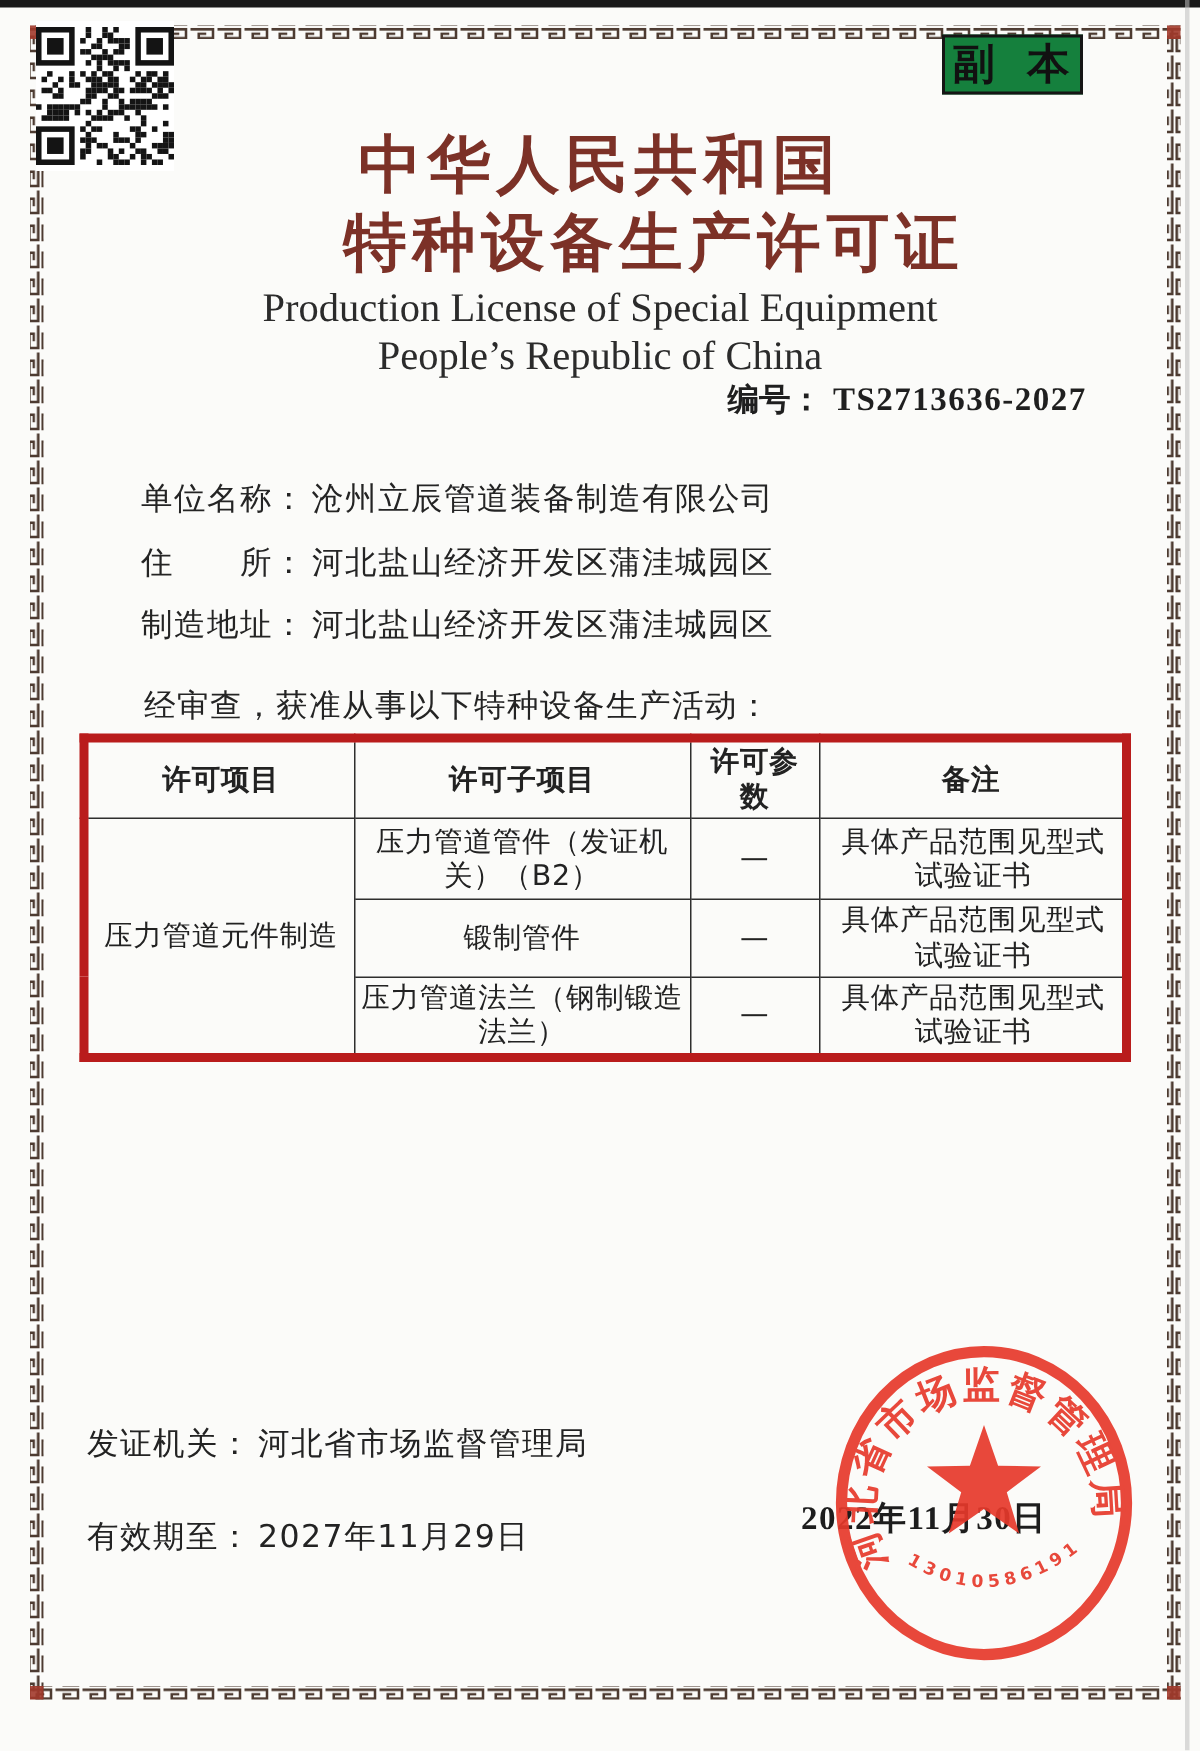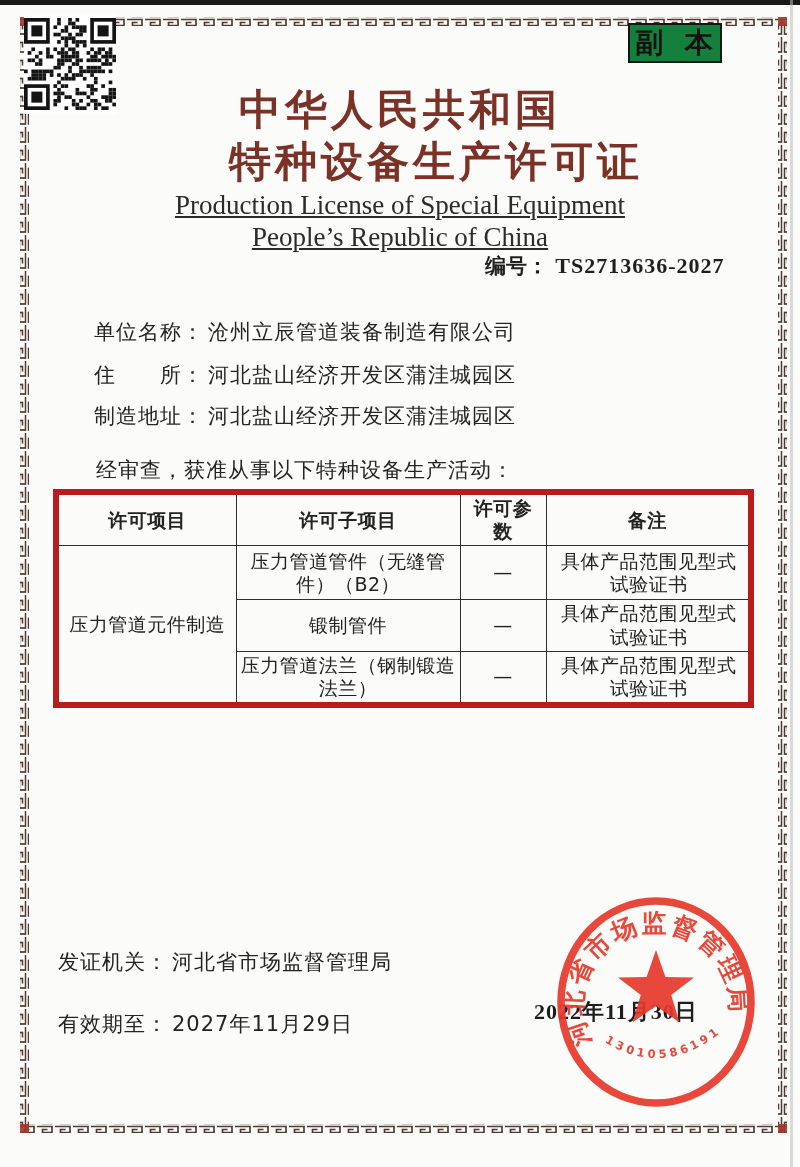--- a/index.html
+++ b/index.html
@@ -11,21 +11,21 @@
   .scan-right{left:790px;top:0;width:3px;height:1167px;background:#bdbdbd;opacity:.55;}
   
   .copy-badge{left:628px;top:23px;width:94px;height:40px;border:2.5px solid #151515;
       display:flex;align-items:center;justify-content:center;font-size:28px;font-weight:bold;
       letter-spacing:6px;color:#111;background:#15803d;padding-left:4px;box-sizing:border-box;}
   
   .title-cn{left:0;width:800px;text-align:center;font-weight:bold;color:#7c3127;
       font-size:42px;letter-spacing:4px;}
   .t1{top:82px;} .t2{top:134px;padding-left:36px;}
   .title-en{left:0;width:800px;text-align:center;font-family:"Liberation Serif",serif;
-      font-size:27px;color:#2b2b2b;text-decoration:underline;}
+      font-size:27px;color:#2b2b2b;}
   .e1{top:190px;} .e2{top:222px;}
   .license-no{left:485px;top:252px;font-size:21px;color:#1f1f1f;font-weight:600;}
   .license-no .num{font-family:"Liberation Serif",serif;font-size:22px;letter-spacing:1px;margin-top:43px;}
   
   .frow{font-size:21px;color:#242424;letter-spacing:1px;margin-left:36px;}
   .flabel{left:58px;} .fvalue{left:172px;}
   .r1{top:318px;} .r2{top:361px;} .r3{top:402px;}
   .intro{left:96px;top:440px;font-size:21px;color:#242424;letter-spacing:1px;margin-top:16px;}
   
   table.lic{position:absolute;left:53px;top:489px;border-collapse:collapse;table-layout:fixed;
@@ -306,21 +306,21 @@
   </colgroup>
   <tbody>
       <tr>
     <th>许可项目</th>
     <th>许可子项目</th>
     <th>许可参数</th>
     <th>备注</th>
   </tr>
   <tr class="dr1">
     <td rowspan="3">压力管道元件制造</td>
-    <td>压力管道管件（无缝管件）（B2）</td>
+    <td>压力管道管件（发证机关）（B2）</td>
     <td>—</td>
     <td class="remark">具体产品范围见型式试验证书</td>
   </tr>
   <tr class="dr2">
     <td>锻制管件</td>
     <td>—</td>
     <td class="remark">具体产品范围见型式试验证书</td>
   </tr>
   <tr class="dr3">
     <td>压力管道法兰（钢制锻造法兰）</td>

